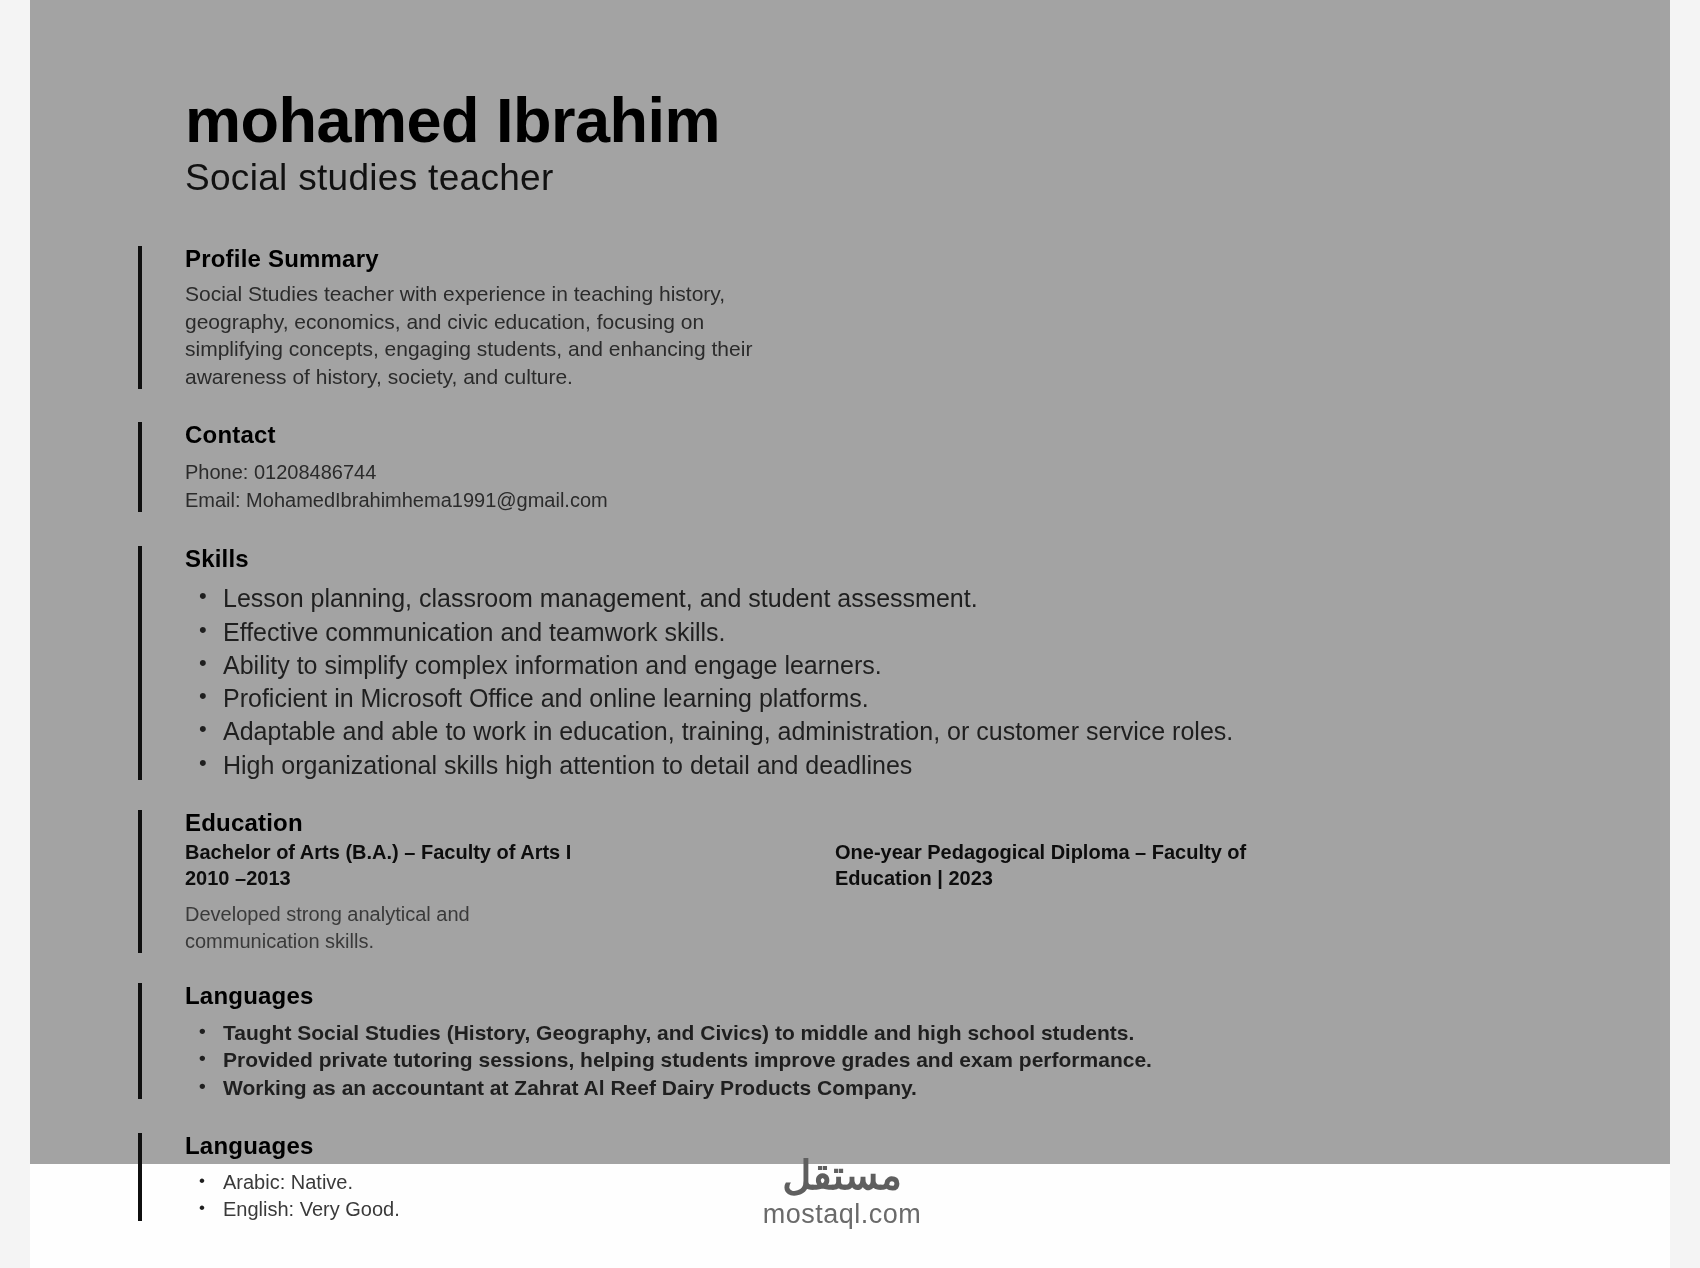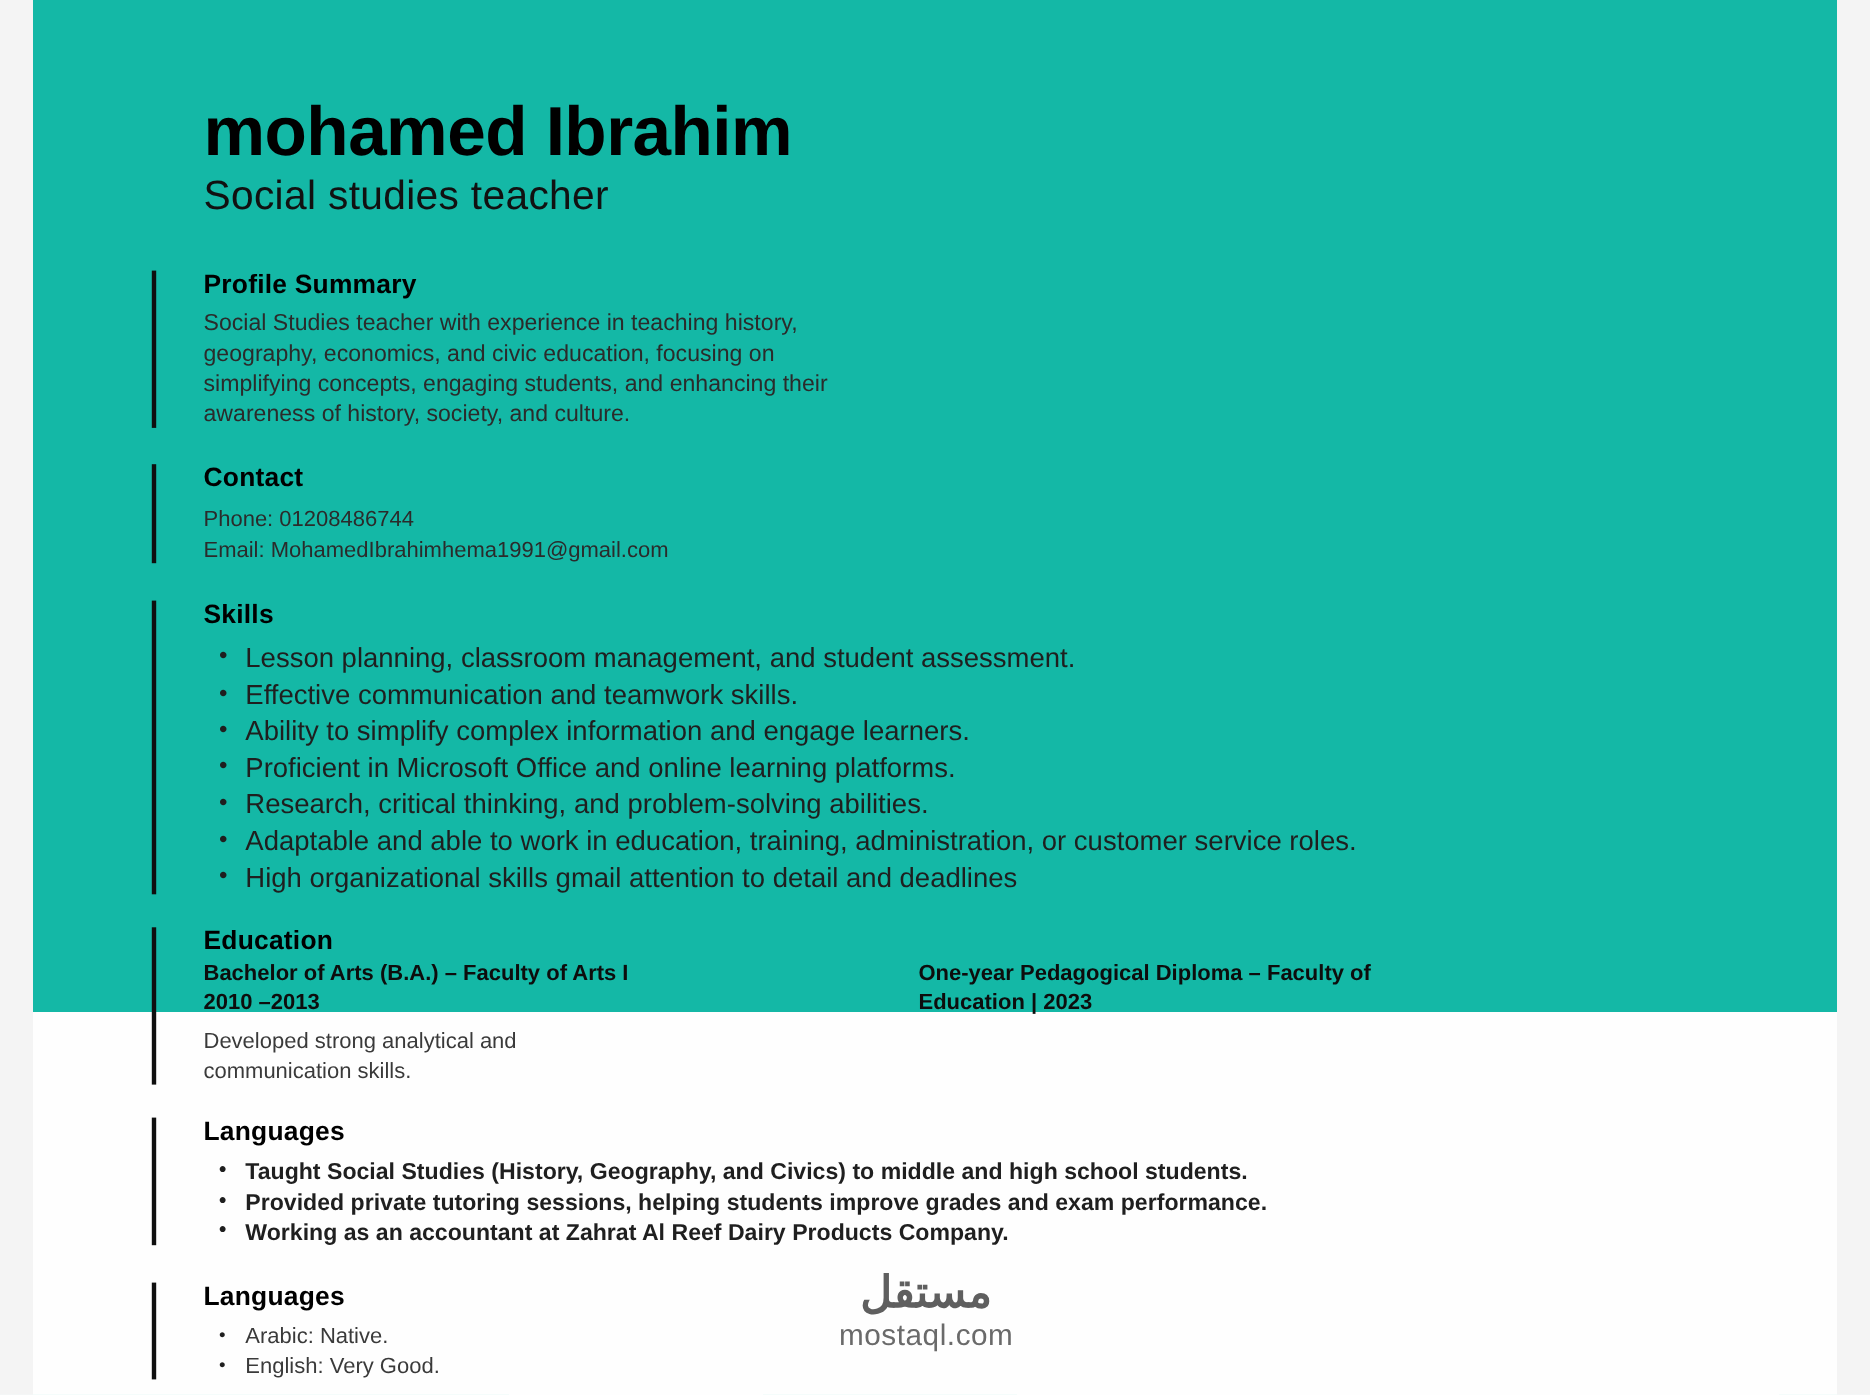--- a/index.html
+++ b/index.html
@@ -32,22 +32,22 @@
     background: #f4f4f4;
   }
   .edge-left { left: 0; }
   .edge-right { right: 0; }
 
   .content {
     position: absolute;
     left: 30px;
     top: 0;
     width: 1640px;
-    height: 920px;
-    background: #14b8a6;
+    height: 1164px;
+    background: #a3a3a3;
   }
 
   
   .header {
     padding: 88px 0 0 155px;
   }
   .name {
     font-size: 63px;
     font-weight: 800;
     letter-spacing: -0.5px;
@@ -219,23 +219,22 @@
     </div>
 
     <div class="section" style="margin-top:30px;">
       <div class="rule"></div>
       <div class="section-title">Skills</div>
       <ul class="bullets">
         <li>Lesson planning, classroom management, and student assessment.</li>
         <li>Effective communication and teamwork skills.</li>
         <li>Ability to simplify complex information and engage learners.</li>
         <li>Proficient in Microsoft Office and online learning platforms.</li>
-        <li>Research, critical thinking, and problem-solving abilities.</li>
         <li>Adaptable and able to work in education, training, administration, or customer service roles.</li>
-        <li>High organizational skills gmail attention to detail and deadlines</li>
+        <li>High organizational skills high attention to detail and deadlines</li>
       </ul>
     </div>
 
     <div class="section" style="margin-top:26px;">
       <div class="rule"></div>
       <div class="section-title">Education</div>
       <div class="edu-grid">
 
         <div class="edu-col">
           <div class="edu-head">Bachelor of Arts (B.A.) – Faculty of Arts I</div>

